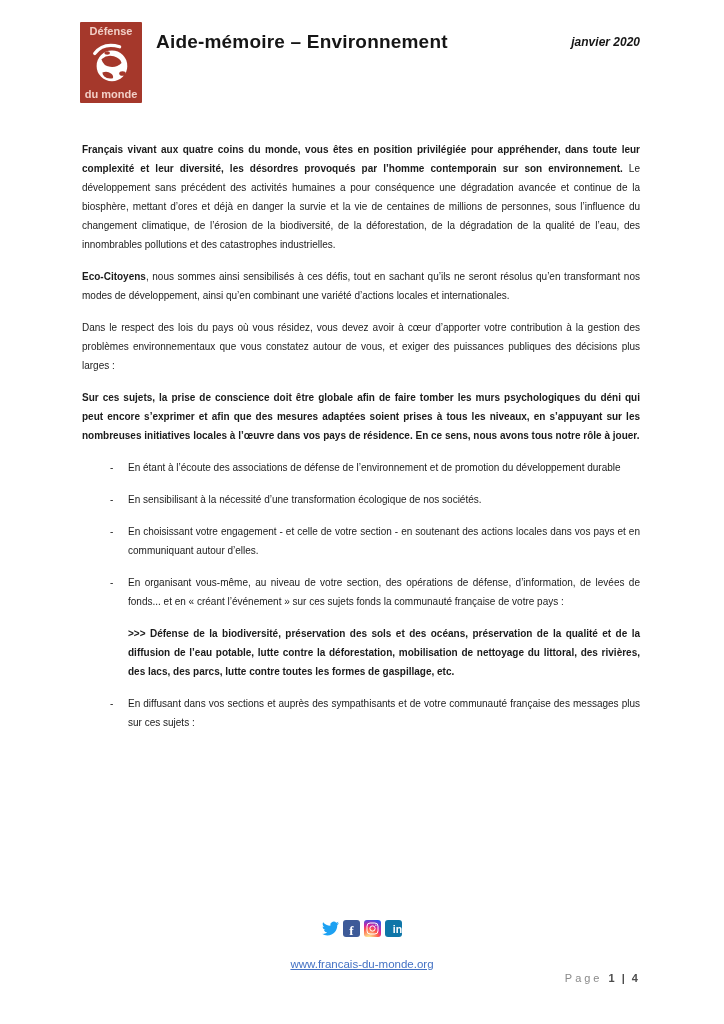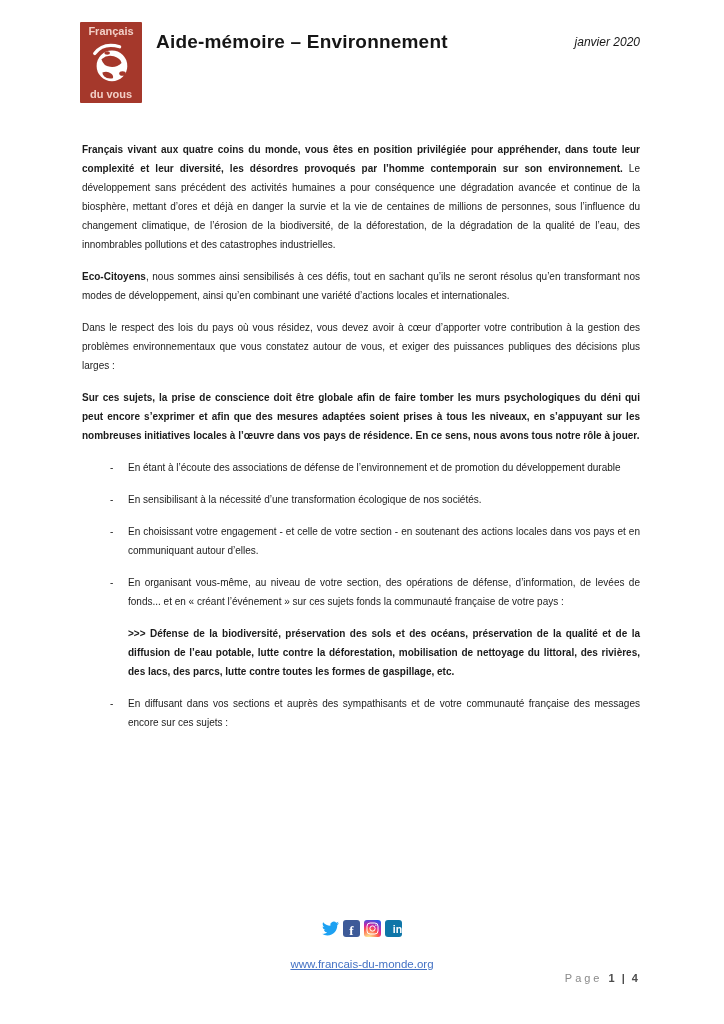--- a/index.html
+++ b/index.html
@@ -44,21 +44,21 @@
       font-size: 19px;
       font-weight: bold;
       letter-spacing: 0.2px;
       color: #161616;
     }
     .doc-date {
       margin-left: auto;
       margin-top: 13px;
       font-size: 12px;
       font-style: italic;
-      font-weight: normal;
+      font-weight: bold;
       color: #161616;
     }
 
     
     .content {
       position: absolute;
       top: 140px; left: 82px;
       width: 558px;
       font-size: 10px;
       line-height: 19px;
@@ -124,30 +124,30 @@
     }
     .page-num .num { color: #4d4d4d; font-weight: bold; letter-spacing: 2px; }
   </style>
 </head>
 <body>
 
 <div class="page">
 
   <div class="header">
     <div class="logo">
-      <span>Français</span>
+      <span>Défense</span>
       <svg class="globe" viewBox="0 0 48 48">
         <path d="M7 14 Q16 2 33 7" stroke="#ffffff" stroke-width="3.4" fill="none" stroke-linecap="round"></path>
         <circle cx="25" cy="27" r="16" fill="#ffffff"></circle>
         <path d="M14 20 q6 -5 13 -3 q7 2 8 7 q-5 5 -12 4 q-7 -1 -9 -8" fill="#A5382B"></path>
         <path d="M15 34 q5 -2 9 1 q3 2 2 5 q-6 1 -9 -2 q-2 -2 -2 -4" fill="#A5382B"></path>
         <ellipse cx="36" cy="35" rx="3.4" ry="2.4" fill="#A5382B"></ellipse>
         <ellipse cx="20" cy="13.5" rx="3" ry="1.8" fill="#A5382B"></ellipse>
       </svg>
-      <span>du vous</span>
+      <span>du monde</span>
     </div>
     <div class="doc-title">Aide-mémoire – Environnement</div>
     <div class="doc-date">janvier 2020</div>
   </div>
 
   <div class="content">
 
     <p class="para"><span class="b">Français vivant aux quatre coins du monde, vous êtes en position privilégiée pour appréhender, dans toute leur complexité et leur diversité, les désordres provoqués par l’homme contemporain sur son environnement.</span><span> Le développement sans précédent des activités humaines a pour conséquence une dégradation avancée et continue de la biosphère, mettant d’ores et déjà en danger la survie et la vie de centaines de millions de personnes, sous l’influence du changement climatique, de l’érosion de la biodiversité, de la déforestation, de la dégradation de la qualité de l’eau, des innombrables pollutions et des catastrophes industrielles.</span></p>
 
     <p class="para"><span class="b">Eco-Citoyens</span><span>, nous sommes ainsi sensibilisés à ces défis, tout en sachant qu’ils ne seront résolus qu’en transformant nos modes de développement, ainsi qu’en combinant une variété d’actions locales et internationales.</span></p>
@@ -173,21 +173,21 @@
 
     <div class="bullet">
       <span class="dash">-</span>
       <span class="btext">En organisant vous-même, au niveau de votre section, des opérations de défense, d’information, de levées de fonds... et en « créant l’événement » sur ces sujets fonds la communauté française de votre pays :</span>
     </div>
 
     <p class="highlight">&gt;&gt;&gt; Défense de la biodiversité, préservation des sols et des océans, préservation de la qualité et de la diffusion de l’eau potable, lutte contre la déforestation, mobilisation de nettoyage du littoral, des rivières, des lacs, des parcs, lutte contre toutes les formes de gaspillage, etc.</p>
 
     <div class="bullet">
       <span class="dash">-</span>
-      <span class="btext">En diffusant dans vos sections et auprès des sympathisants et de votre communauté française des messages encore sur ces sujets :</span>
+      <span class="btext">En diffusant dans vos sections et auprès des sympathisants et de votre communauté française des messages plus sur ces sujets :</span>
     </div>
 
   </div>
 
   <div class="footer-center">
     <div class="social-row">
       <span class="sicon twitter">
         <svg viewBox="0 0 24 24">
             <path d="M23.953 4.57a10 10 0 01-2.825.775 4.958 4.958 0 002.163-2.723c-.951.555-2.005.959-3.127 1.184a4.92 4.92 0 00-8.384 4.482C7.69 8.095 4.067 6.13 1.64 3.162a4.822 4.822 0 00-.666 2.475c0 1.71.87 3.213 2.188 4.096a4.904 4.904 0 01-2.228-.616v.06a4.923 4.923 0 003.946 4.827 4.996 4.996 0 01-2.212.085 4.936 4.936 0 004.604 3.417 9.867 9.867 0 01-6.102 2.105c-.39 0-.779-.023-1.17-.067a13.995 13.995 0 007.557 2.209c9.053 0 13.998-7.496 13.998-13.985 0-.21 0-.42-.015-.63A9.935 9.935 0 0024 4.59z"></path>
           </svg>

